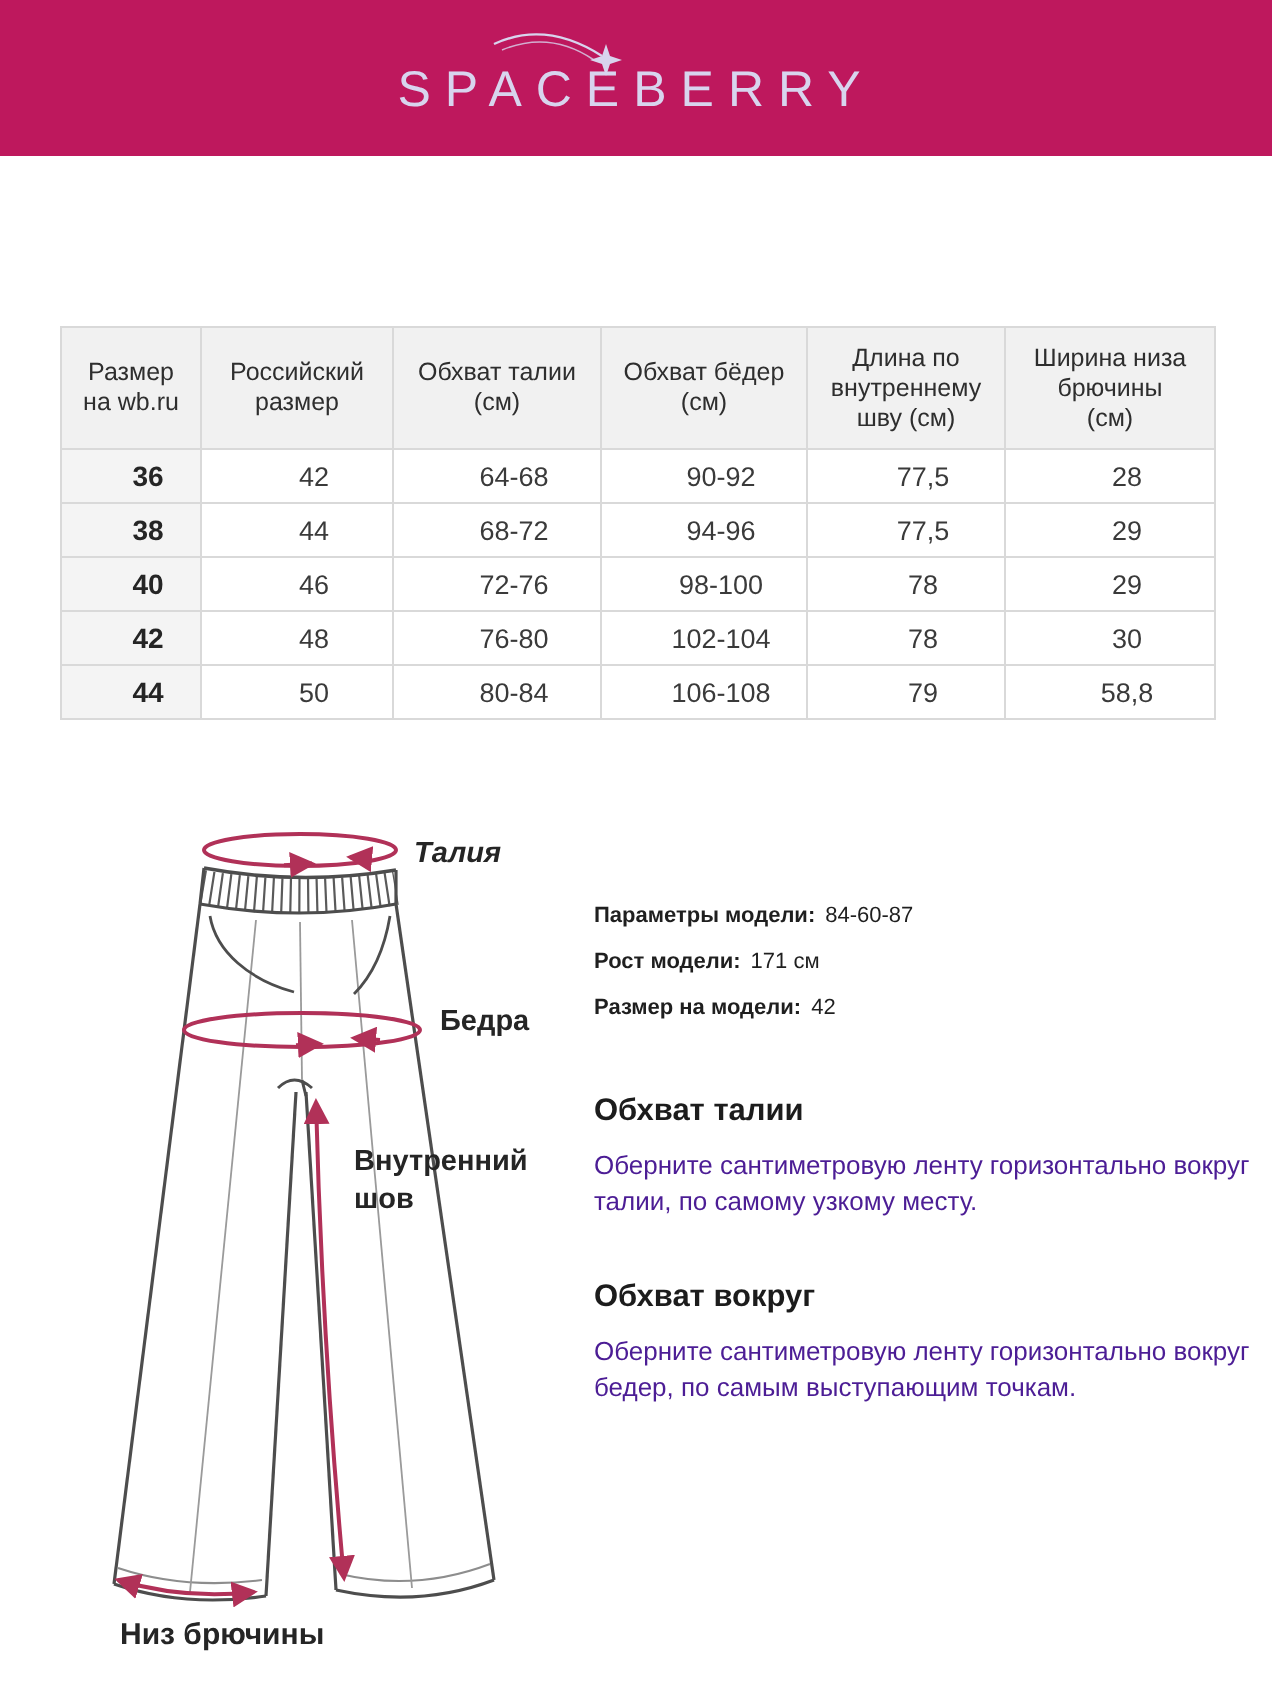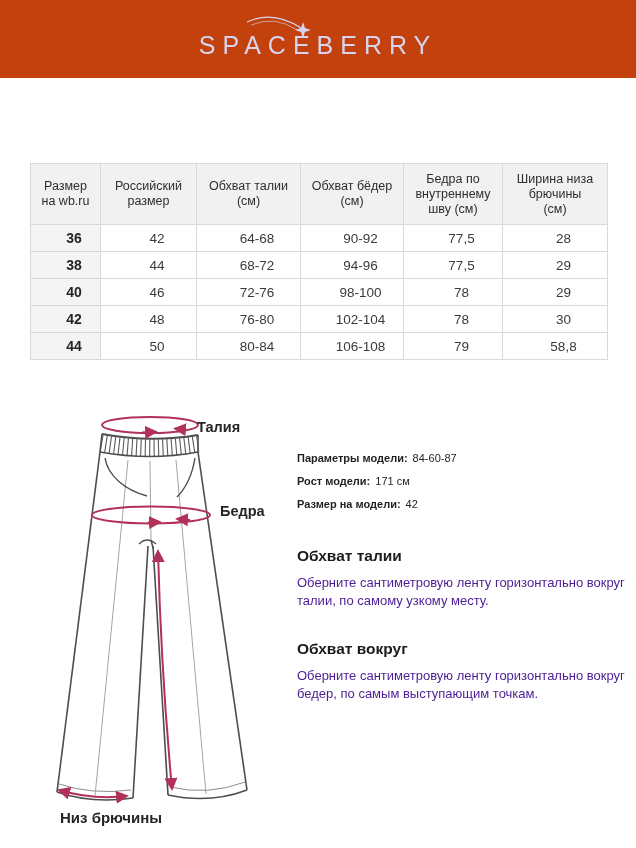--- a/index.html
+++ b/index.html
@@ -3,21 +3,21 @@
 <meta charset="utf-8">
 <style>
   html,body{margin:0;padding:0;}
   body{
     width:636px;height:848px;position:relative;background:#ffffff;
     font-family:"Liberation Sans", sans-serif;color:#222;overflow:hidden;
   }
   
   .brand-bar{
     position:absolute;left:0;top:0;width:636px;height:78px;
-    background:#c2410c;display:flex;align-items:flex-end;justify-content:center;
+    background:#be185d;display:flex;align-items:flex-end;justify-content:center;
   }
   .logo-wrap{position:relative;height:78px;display:flex;align-items:center;}
   .logo-text{
     color:#d8d4ee;font-size:25px;font-weight:400;letter-spacing:7px;
     margin-top:12px;
   }
   .logo-star{position:absolute;left:44px;top:8px;}
   
   .size-table{
     position:absolute;left:30px;top:163px;width:577px;
@@ -37,21 +37,21 @@
   .size-table td.first-col{
     background:#f4f4f4;font-weight:700;font-size:14px;color:#252525;
   }
   
   .diagram{position:absolute;left:20px;top:400px;width:280px;height:440px;}
   .diagram svg{position:absolute;left:0;top:0;}
   .diag-label{
     position:absolute;font-size:14.5px;font-weight:600;color:#252525;
     white-space:pre-line;line-height:19px;
   }
-  .lbl-waist{left:177px;top:18px;}
+  .lbl-waist{left:187px;top:18px;font-style:italic;}
   .lbl-hips{left:200px;top:102px;}
   .lbl-inner-seam{left:157px;top:172px;}
   .lbl-hem{left:40px;top:408px;font-size:15px;}
   
   .right-col{position:absolute;left:297px;top:447px;width:333px;}
   .model-line{font-size:11px;line-height:23px;color:#1f1f1f;}
   .model-line .lbl{font-weight:700;}
   .model-line .val{font-weight:400;margin-left:5px;}
   .measure-section{margin-top:31px;}
   .measure-section:first-of-type{margin-top:32px;}
@@ -88,21 +88,21 @@
   <thead>
     <tr>
       <th>Размер
 на wb.ru</th>
       <th>Российский
 размер</th>
       <th>Обхват талии
 (см)</th>
       <th>Обхват бёдер
 (см)</th>
-      <th>Бедра по
+      <th>Длина по
 внутреннему
 шву (см)</th>
       <th>Ширина низа
 брючины
 (см)</th>
     </tr>
   </thead>
   <tbody>
     <tr>
       <td class="first-col">36</td>
@@ -187,20 +187,22 @@
     <ellipse cx="131" cy="115" rx="59" ry="8.5" fill="none" stroke="#b13158" stroke-width="2"></ellipse>
     <line x1="128" y1="122.6" x2="140" y2="122" stroke="#b13158" stroke-width="2" marker-end="url(#arr)"></line>
     <line x1="170" y1="120" x2="157" y2="119" stroke="#b13158" stroke-width="2" marker-end="url(#arr)"></line>
 
     <path d="M138,151 Q141,270 152,389" fill="none" stroke="#b13158" stroke-width="2" marker-start="url(#arr)" marker-end="url(#arr)"></path>
     <path d="M39,390 Q72,400 107,396" fill="none" stroke="#b13158" stroke-width="2" marker-start="url(#arr)" marker-end="url(#arr)"></path>
   </svg>
 
   <div class="diag-label lbl-waist">Талия</div>
   <div class="diag-label lbl-hips">Бедра</div>
+  <div class="diag-label lbl-inner-seam">Внутренний
+шов</div>
   <div class="diag-label lbl-hem">Низ брючины</div>
 </div>
 
 <div class="right-col">
   <div class="model-line">
     <span class="lbl">Параметры модели:</span><span class="val">84-60-87</span>
   </div>
   <div class="model-line">
     <span class="lbl">Рост модели:</span><span class="val">171 см</span>
   </div>

